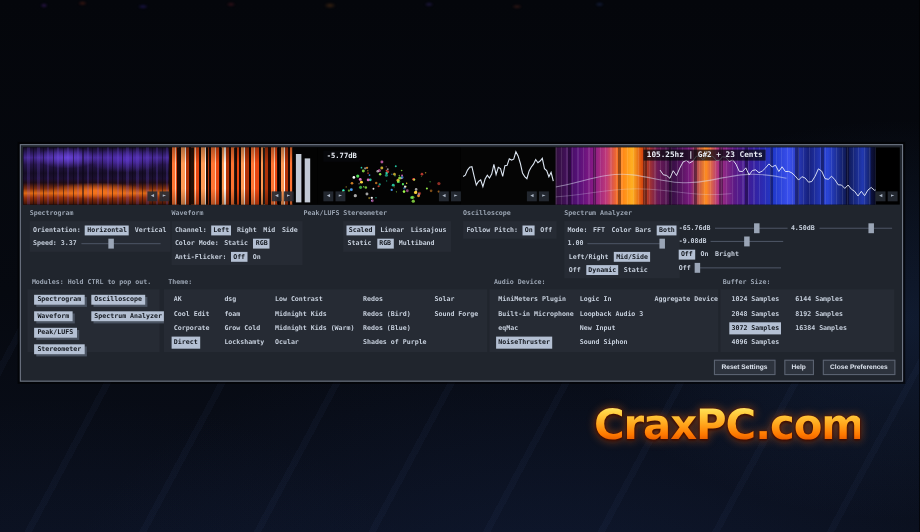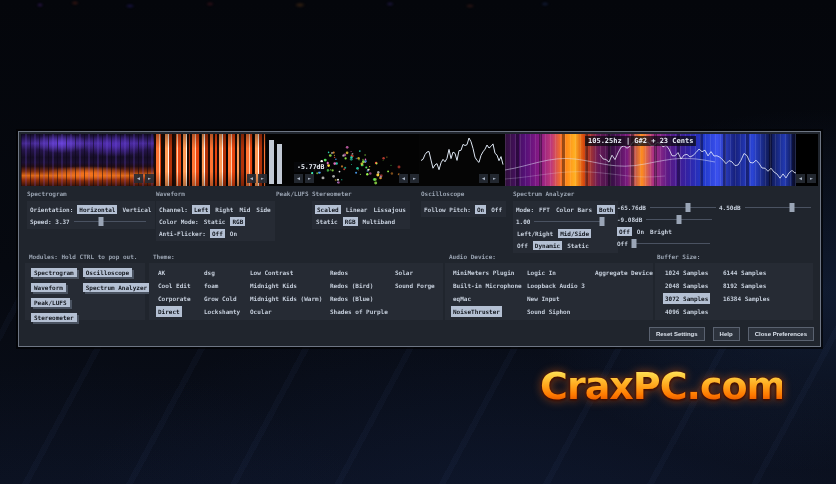--- a/index.html
+++ b/index.html
@@ -47,21 +47,21 @@
   .pv-stereo{left:268px;width:130px;background:#030303;}
   .pv-osc{left:398px;width:86px;background:#050505;}
   .pv-spectrum{left:484px;width:291px;
     background:
       repeating-linear-gradient(90deg, rgba(255,255,255,.10) 0 1px, transparent 1px 5px),
       repeating-linear-gradient(90deg, transparent 0 11px, rgba(5,0,15,.40) 11px 14px, transparent 14px 23px),
       linear-gradient(90deg,#30103c 0%,#551078 7%,#8a1a86 12%,#c03a78 16%,#ff7a14 20%,#ffb021 24%,#d84a0e 27%,#6a1a58 32%,#3a1048 37%,#7a1a7e 42%,#ff8c1e 47%,#aa2f86 51%,#5a1a86 56%,#3520a0 62%,#2038c8 68%,#3a50ee 73%,#16207c 79%,#2a44d6 85%,#0e1850 91%,#2138b0 96%,#0a1030 100%);}
   .pv svg{position:absolute;left:0;top:0;}
   .ov-chip{position:absolute;background:rgba(8,10,14,.72);color:#e8edf5;font-weight:bold;
            padding:1px 3px;white-space:nowrap;}
-  .peak-db{left:273px;top:3px;font-size:6.5px;margin-top:25px;}
+  .peak-db{left:273px;top:3px;font-size:6.5px;}
   .pitch{left:80px;top:2px;font-size:7px;letter-spacing:0;}
   .pager{position:absolute;display:flex;gap:2px;}
   .pager span{width:9px;height:9px;background:rgba(38,43,52,.9);color:#aeb8c8;text-align:center;cursor:pointer;}
   .pg-l::before{content:"◀";font-size:5px;line-height:9px;display:block;}
   .pg-r::before{content:"►";font-size:5px;line-height:9px;display:block;}
   
   .grp{position:absolute;font-size:6px;}
   .grp-title{color:#9aa4b2;font-weight:bold;height:9px;white-space:nowrap;}
   .panel{background:#262b34;padding:2px 3px;margin-top:2px;width:max-content;}
   .row{display:flex;align-items:center;gap:4px;height:12px;white-space:nowrap;}

